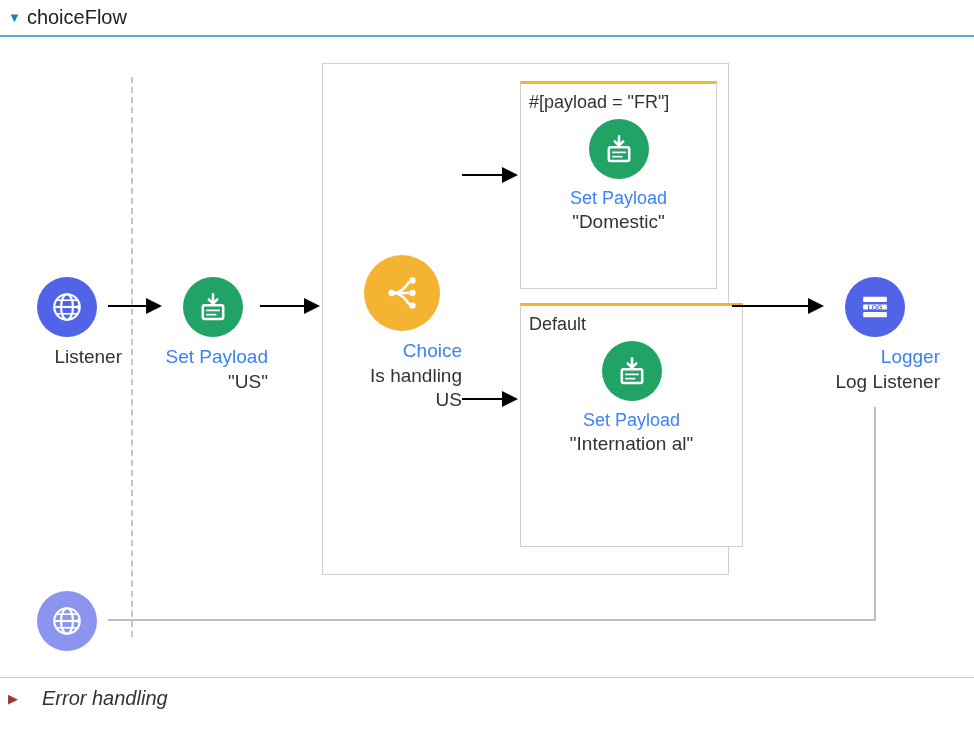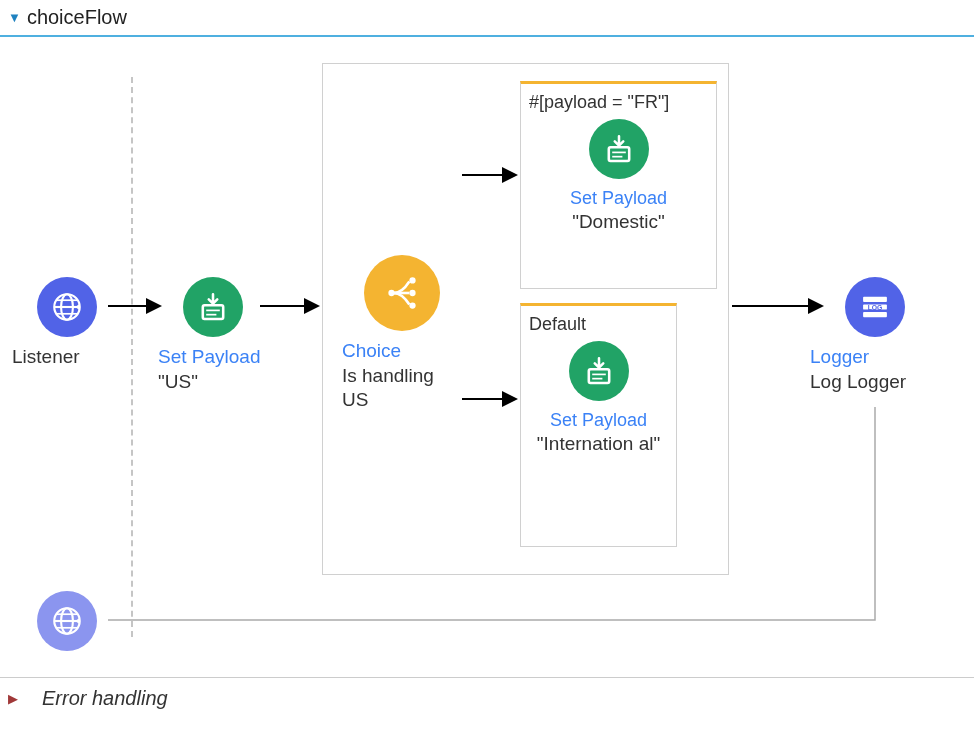--- a/index.html
+++ b/index.html
@@ -33,21 +33,21 @@
   .dashed-left {
     position: absolute;
     left: 131px;
     top: 40px;
     width: 0;
     height: 560px;
     border-left: 2px dashed #c5c5c5;
   }
   .node {
     position: absolute;
-    text-align: left;
+    text-align: right;
     width: 110px;
   }
   .node .circle, .circle {
     width: 60px;
     height: 60px;
     border-radius: 50%;
     margin: 0 auto 8px auto;
     display: flex;
     align-items: center;
     justify-content: center;
@@ -169,21 +169,21 @@
           <rect x="8" y="18" width="24" height="16" rx="2" fill="none" stroke="#fff" stroke-width="3"></rect>
           <line x1="12" y1="24" x2="28" y2="24" stroke="#fff" stroke-width="2"></line>
           <line x1="12" y1="29" x2="24" y2="29" stroke="#fff" stroke-width="2"></line>
         </svg>
       </div>
       <div class="lbl gray small">Set Payload</div>
       <div class="lbl">"Domestic"</div>
     </div>
   </div>
 
-  <div class="branch-box" style="left:520px; top:266px; width:157px; height:244px;">
+  <div class="branch-box" style="left:520px; top:266px; width:223px; height:244px;">
     <div class="branch-header">Default</div>
     <div class="branch-node">
       <div class="circle green" style="margin-top:6px;">
         <svg class="ico" width="34" height="34" viewBox="0 0 40 40">
           <path d="M20 5 l0 10 M15 11 l5 5 l5 -5" fill="none" stroke="#fff" stroke-width="3" stroke-linecap="round" stroke-linejoin="round"></path>
           <rect x="8" y="18" width="24" height="16" rx="2" fill="none" stroke="#fff" stroke-width="3"></rect>
           <line x1="12" y1="24" x2="28" y2="24" stroke="#fff" stroke-width="2"></line>
           <line x1="12" y1="29" x2="24" y2="29" stroke="#fff" stroke-width="2"></line>
         </svg>
       </div>
@@ -195,21 +195,21 @@
   <div class="node" style="left:810px; top:240px; width:130px;">
     <div class="circle blue">
       <svg class="ico" width="34" height="34" viewBox="0 0 40 40">
         <rect x="6" y="8" width="28" height="6" fill="#fff" rx="1"></rect>
         <rect x="6" y="17" width="28" height="6" fill="#fff" rx="1"></rect>
         <rect x="6" y="26" width="28" height="6" fill="#fff" rx="1"></rect>
         <text x="20" y="23" font-size="8" text-anchor="middle" fill="#5163e7" font-weight="bold">LOG</text>
       </svg>
     </div>
     <div class="lbl gray">Logger</div>
-    <div class="lbl">Log Logger</div>
+    <div class="lbl">Log Listener</div>
   </div>
 
   <div class="node" style="left:12px; top:554px;">
     <div class="circle bluefade">
       <svg class="ico" width="34" height="34" viewBox="0 0 40 40">
         <circle cx="20" cy="20" r="15" fill="none" stroke="#fff" stroke-width="2.5"></circle>
         <ellipse cx="20" cy="20" rx="7" ry="15" fill="none" stroke="#fff" stroke-width="2.5"></ellipse>
         <line x1="5" y1="20" x2="35" y2="20" stroke="#fff" stroke-width="2.5"></line>
         <line x1="8" y1="12" x2="32" y2="12" stroke="#fff" stroke-width="2"></line>
         <line x1="8" y1="28" x2="32" y2="28" stroke="#fff" stroke-width="2"></line>

